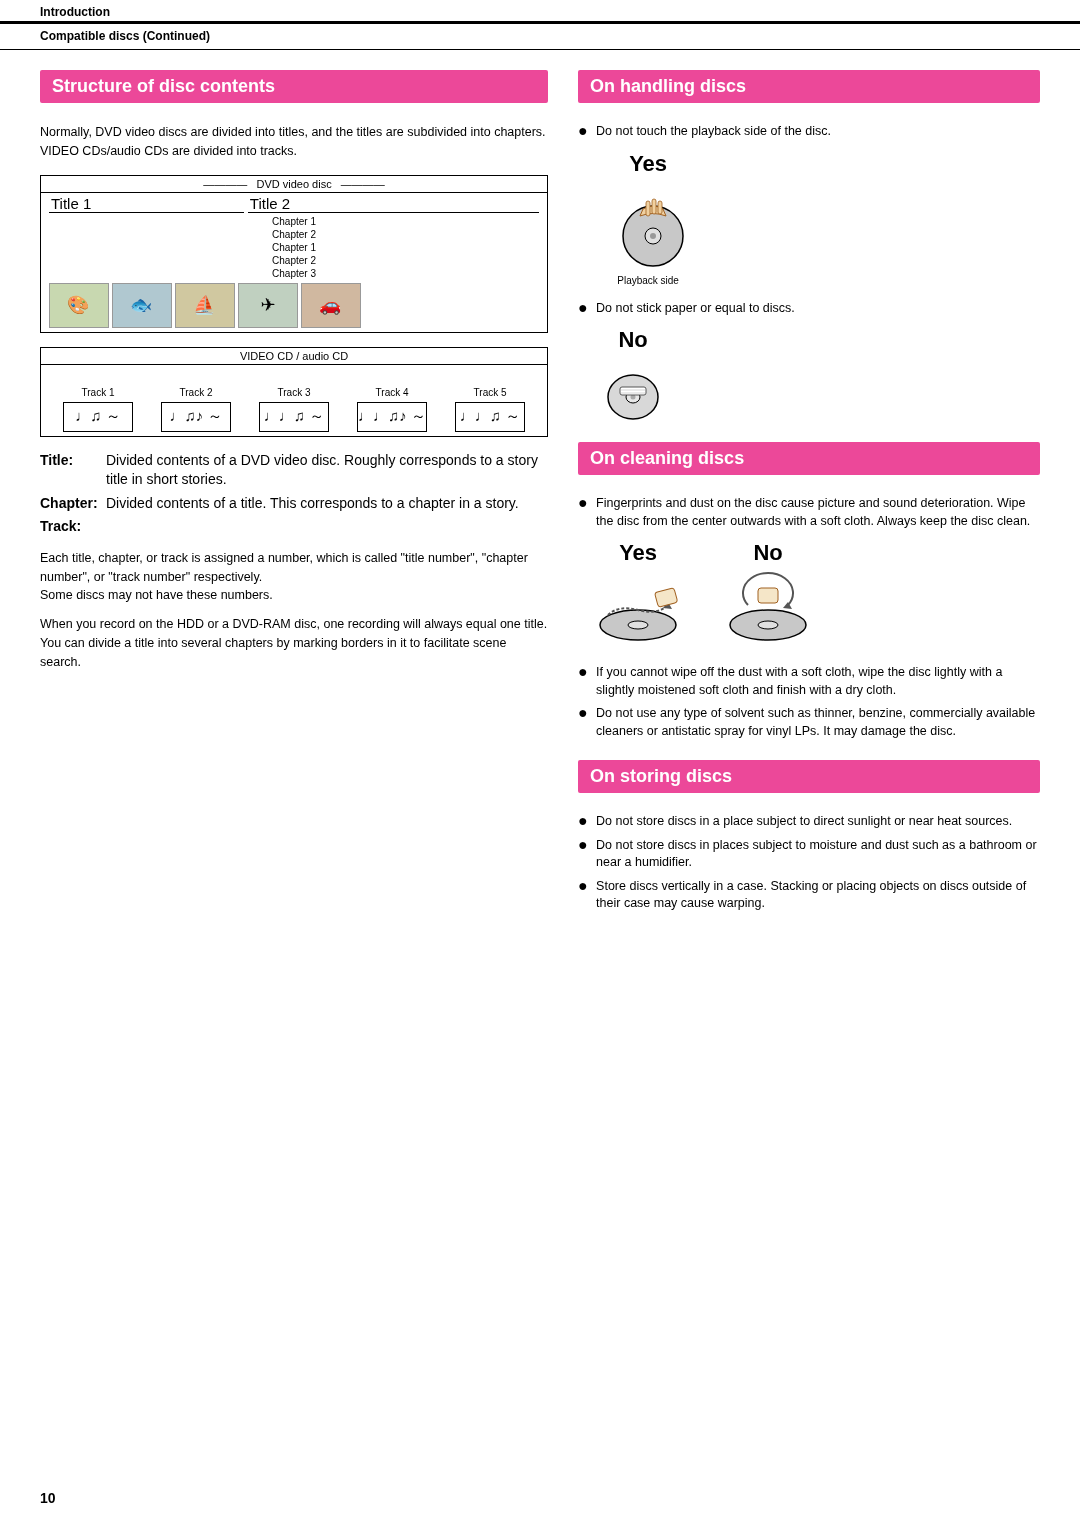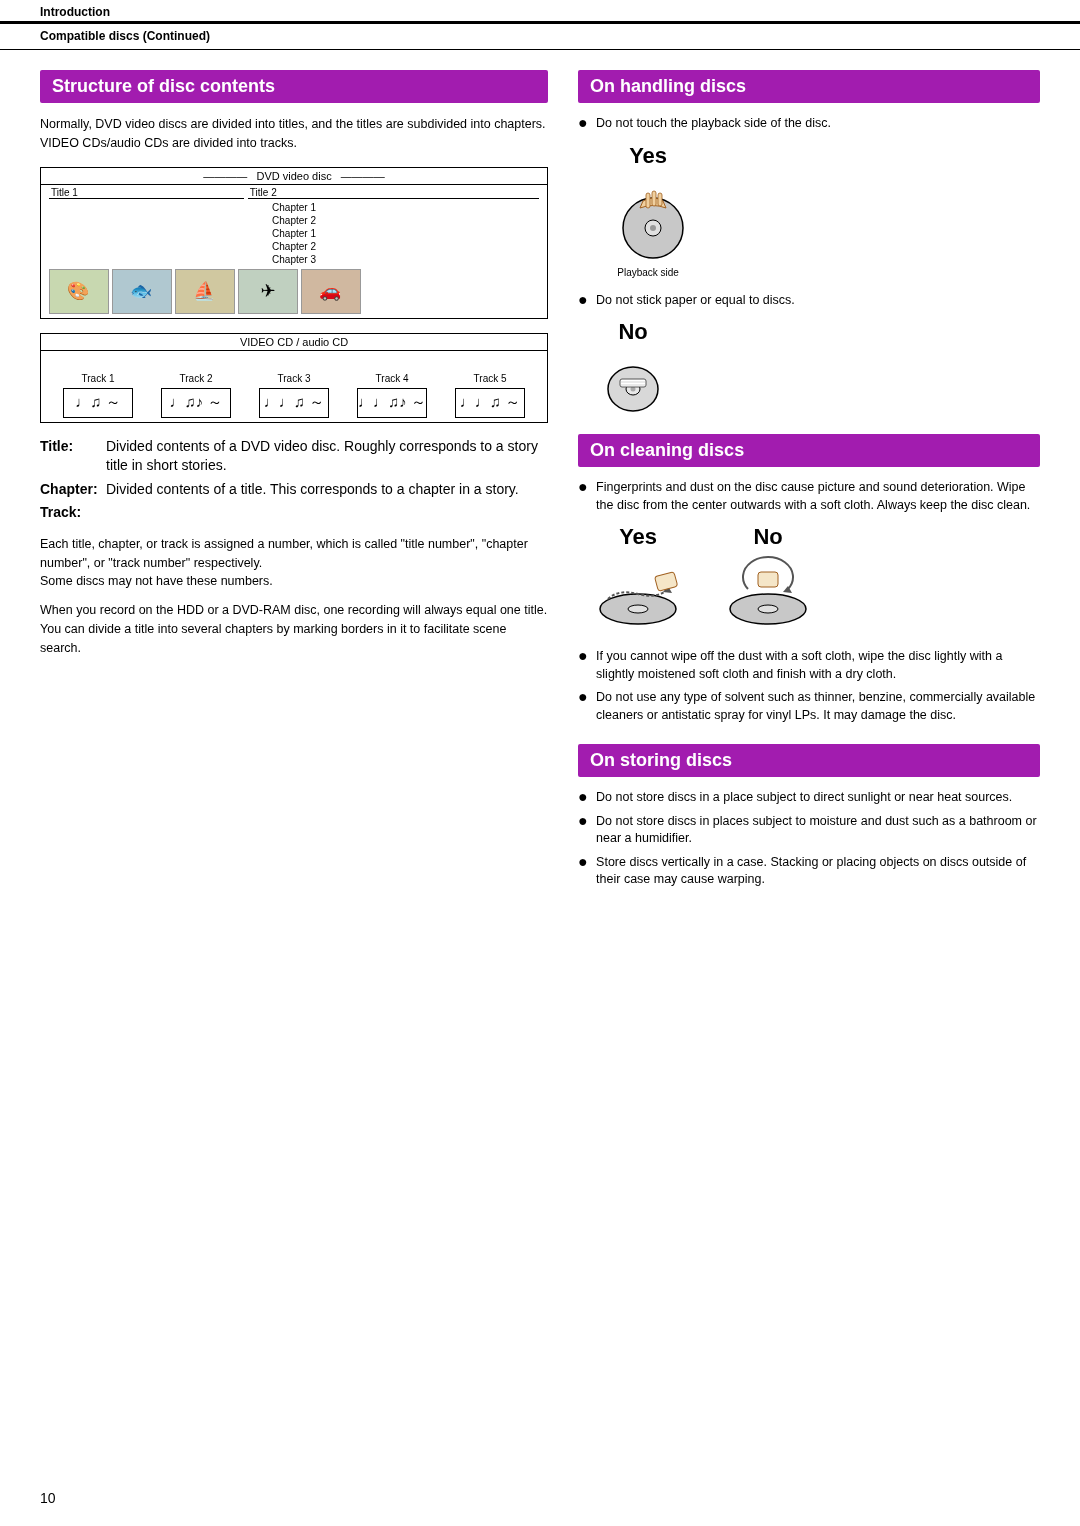--- a/index.html
+++ b/index.html
@@ -37,26 +37,26 @@
     }
 
     .left-col {
       flex: 1.1;
     }
     .right-col {
       flex: 1;
     }
 
     .section-title {
-      background: #a21caf;
+      background: #ec4899;
       color: #fff;
       font-weight: bold;
       font-size: 18px;
       padding: 6px 12px;
-      margin-bottom: 12px;
+      margin-bottom: 20px;
       border-radius: 2px;
     }
 
     .left-col .intro-text {
       font-size: 12.5px;
       line-height: 1.5;
       margin-bottom: 14px;
     }
 
     
@@ -154,21 +154,21 @@
     }
 
     .body-text {
       font-size: 12.5px;
       line-height: 1.5;
       margin-bottom: 10px;
     }
 
     
     .page-number {
-      font-weight: normal;
+      font-weight: bold;
       font-size: 14px;
       position: absolute;
       bottom: 20px;
       left: 40px;
     }
 
     
     .right-section {
       margin-bottom: 20px;
     }
@@ -238,21 +238,21 @@
 
       <p class="intro-text">
         <span>Normally, DVD video discs are divided into titles, and the titles are subdivided into chapters.</span><br>
         <span>VIDEO CDs/audio CDs are divided into tracks.</span>
       </p>
 
       <div class="diagram-container">
         <div class="diagram-title-row">
           &nbsp;&nbsp;&nbsp;<span>DVD video disc</span>&nbsp;&nbsp;&nbsp;
         </div>
-        <div style="display:flex; padding: 2px 8px; font-size:10px; gap:4px;">
+        <div style="display:flex; padding: 2px 8px; font-size:15px; gap:4px;">
           <span style="border-bottom:1px solid #000; flex:1; text-align:left; padding-left:2px;">Title 1</span>
           <span style="border-bottom:1px solid #000; flex:1.5; text-align:left; padding-left:2px;">Title 2</span>
         </div>
         <div class="chapters-row">
           <span style="flex:1; text-align:center; font-size:10px;">Chapter 1</span>
           <span style="flex:1; text-align:center; font-size:10px;">Chapter 2</span>
           <span style="flex:1; text-align:center; font-size:10px;">Chapter 1</span>
           <span style="flex:1; text-align:center; font-size:10px;">Chapter 2</span>
           <span style="flex:1; text-align:center; font-size:10px;">Chapter 3</span>
         </div>

